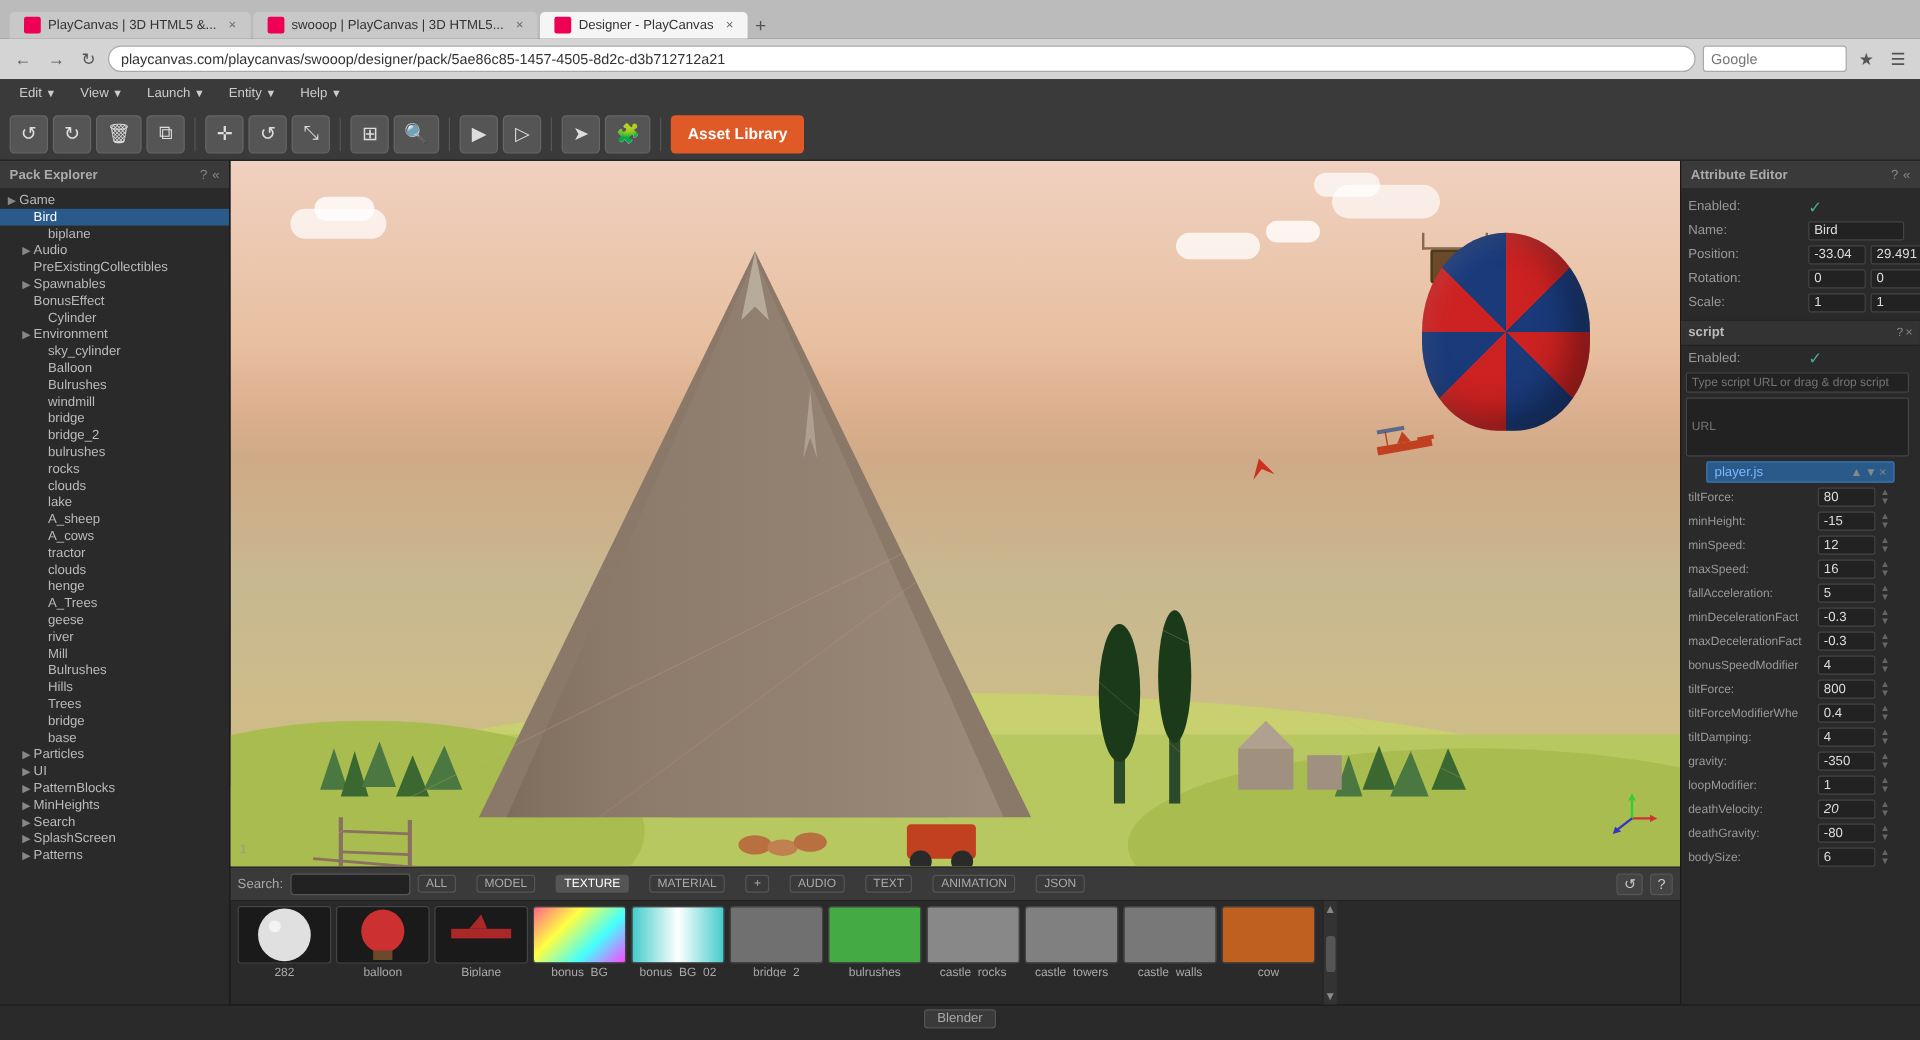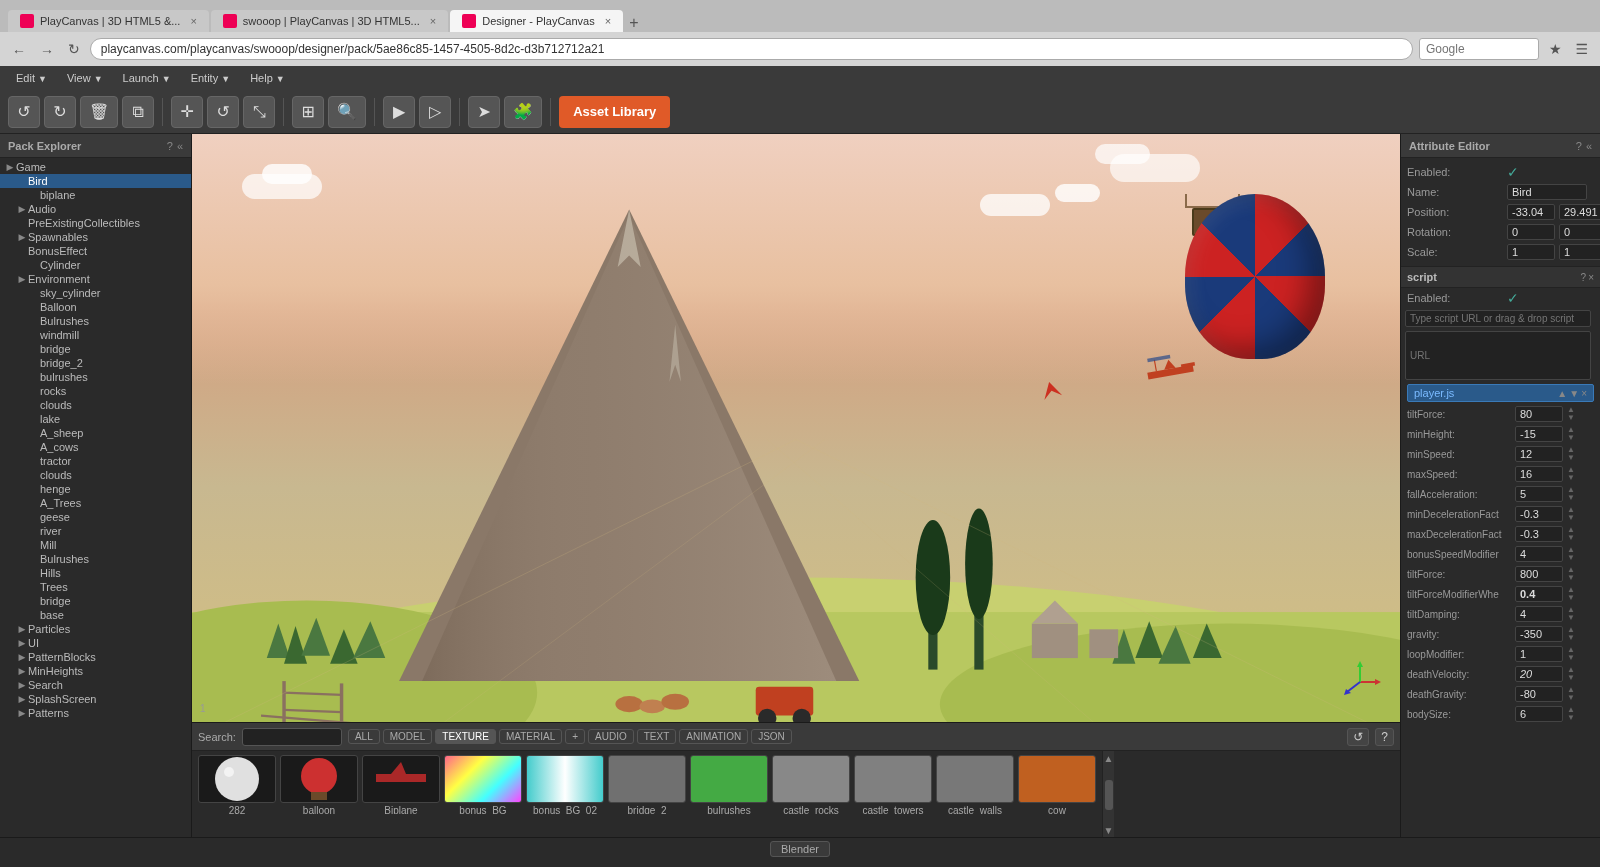--- a/index.html
+++ b/index.html
@@ -67,21 +67,21 @@
     .attr-content { overflow-y: auto; flex: 1; padding: 4px 0; }
     .attr-row { display: flex; align-items: center; padding: 2px 6px; min-height: 20px; }
     .attr-label { color: #999; font-size: 11px; width: 100px; flex-shrink: 0; }
     .attr-value { color: #ddd; font-size: 11px; flex: 1; display: flex; gap: 4px; align-items: center; }
     .attr-input { background: #222; border: 1px solid #444; border-radius: 2px; color: #ddd; font-size: 11px; padding: 1px 4px; width: 48px; }
     .attr-checkbox { color: #4a9; font-size: 14px; }
     .attr-section { background: #333; padding: 2px 6px; display: flex; align-items: center; justify-content: space-between; height: 22px; border-top: 1px solid #222; border-bottom: 1px solid #222; margin-top: 4px; }
     .attr-section-label { color: #bbb; font-size: 11px; font-weight: bold; }
     .attr-section-btns { display: flex; gap: 2px; }
     .attr-section-btn { background: none; border: none; color: #888; cursor: pointer; font-size: 10px; }
-    .script-badge { background: #2a5a8a; border: 1px solid #3a7ab8; border-radius: 2px; padding: 2px 6px; margin: 2px 6px; display: flex; align-items: center; justify-content: space-between; }
+    .script-badge { background: #2a5a8a; border: 1px solid #3a7ab8; border-radius: 2px; padding: 2px 6px; margin: 2px 21px; display: flex; align-items: center; justify-content: space-between; }
     .script-name { color: #7abaff; font-size: 11px; }
     .script-btns { display: flex; gap: 2px; }
     .script-btn { background: none; border: none; color: #888; cursor: pointer; font-size: 10px; }
     .spinner-arrows { display: flex; flex-direction: column; }
     .spinner-arrow { font-size: 8px; color: #666; cursor: pointer; line-height: 1; }
 
     
     .axes-widget { position: absolute; bottom: 20px; right: 20px; width: 50px; height: 50px; }
 
     
@@ -501,21 +501,21 @@
         <div style="position:absolute;bottom:8px;left:8px;color:#999;font-size:10px;">
           <span>1</span>
         </div>
       </div>
     </div>
 
     <div class="asset-panel">
       <div class="asset-panel-toolbar">
         <span style="color:#aaa;font-size:11px;">Search:</span>
         <input class="asset-search" type="text" style="">
-        <div style="display:flex;gap:3px;">
+        <div style="display:flex;gap:17px;">
           <button class="asset-filter-btn">ALL</button>
           <button class="asset-filter-btn">MODEL</button>
           <button class="asset-filter-btn active">TEXTURE</button>
           <button class="asset-filter-btn">MATERIAL</button>
           <button class="asset-filter-btn">+</button>
           <button class="asset-filter-btn">AUDIO</button>
           <button class="asset-filter-btn">TEXT</button>
           <button class="asset-filter-btn">ANIMATION</button>
           <button class="asset-filter-btn">JSON</button>
         </div>
@@ -775,21 +775,21 @@
       <input class="attr-input" value="800" style="width: 48px;">
       <div class="spinner-arrows">
         <span class="spinner-arrow">▲</span>
         <span class="spinner-arrow">▼</span>
       </div>
     </div>
   </div>
           <div class="attr-row">
     <span class="attr-label" style="font-size:10px;width:108px;">tiltForceModifierWhe</span>
     <div class="attr-value" style="align-items:center;">
-      <input class="attr-input" value="0.4" style="width: 48px; font-weight: bold;">
+      <input class="attr-input" value="0.4" style="width: 48px;">
       <div class="spinner-arrows">
         <span class="spinner-arrow">▲</span>
         <span class="spinner-arrow">▼</span>
       </div>
     </div>
   </div>
           <div class="attr-row">
     <span class="attr-label" style="font-size:10px;width:108px;">tiltDamping:</span>
     <div class="attr-value" style="align-items:center;">
       <input class="attr-input" value="4" style="width: 48px;">

